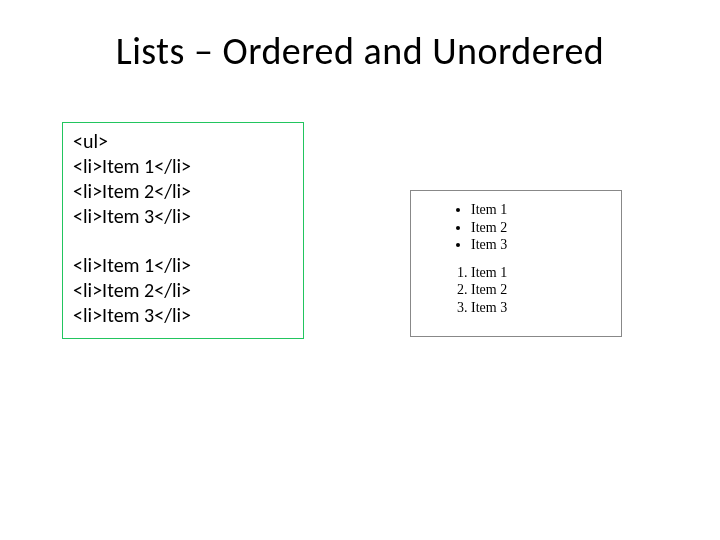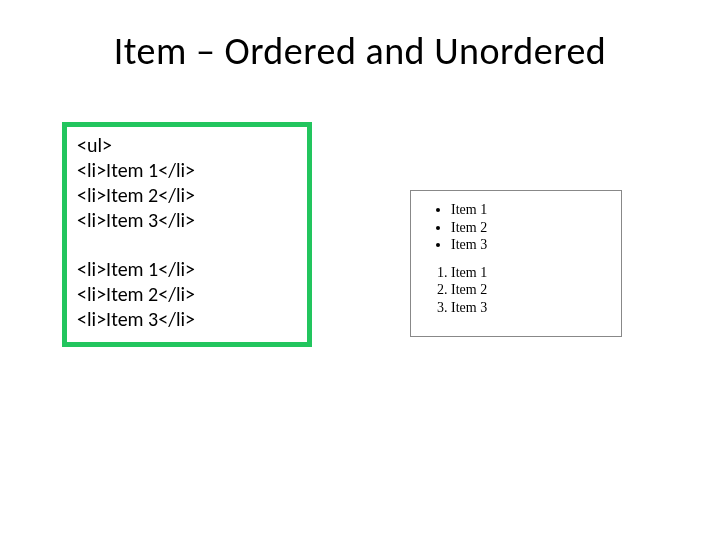--- a/index.html
+++ b/index.html
@@ -25,21 +25,21 @@
     text-align: center;
     font-size: 38px;
     font-weight: 400;
     letter-spacing: 0.5px;
   }
   .code-box {
     position: absolute;
     left: 62px;
     top: 122px;
     width: 220px;
-    border: 5px solid #22c55e;
+    border: 1px solid #22c55e;
     padding: 6px 10px 10px 10px;
     font-size: 20px;
     line-height: 1.25;
     font-family: Calibri, Arial, sans-serif;
   }
   .code-block {
     white-space: pre;
   }
   .code-gap {
     height: 24px;
@@ -57,28 +57,29 @@
   .render-box ul,
   .render-box ol {
     margin: 4px 0 10px 0;
     padding-left: 30px;
   }
   .render-box ul {
     list-style-type: disc;
   }
   .render-box li {
     line-height: 1.25;
+    margin-left: 20px;
   }
 </style>
 </head>
 <body>
 
 <div class="slide">
 
-  <div class="title">Item – Ordered and Unordered</div>
+  <div class="title">Lists – Ordered and Unordered</div>
 
   <div class="code-box">
     <div class="code-block">&lt;ul&gt;</div>
     <div class="code-block">&lt;li&gt;Item 1&lt;/li&gt;</div>
     <div class="code-block">&lt;li&gt;Item 2&lt;/li&gt;</div>
     <div class="code-block">&lt;li&gt;Item 3&lt;/li&gt;</div>
     <div class="code-gap"></div>
     <div class="code-block">&lt;li&gt;Item 1&lt;/li&gt;</div>
     <div class="code-block">&lt;li&gt;Item 2&lt;/li&gt;</div>
     <div class="code-block">&lt;li&gt;Item 3&lt;/li&gt;</div>

